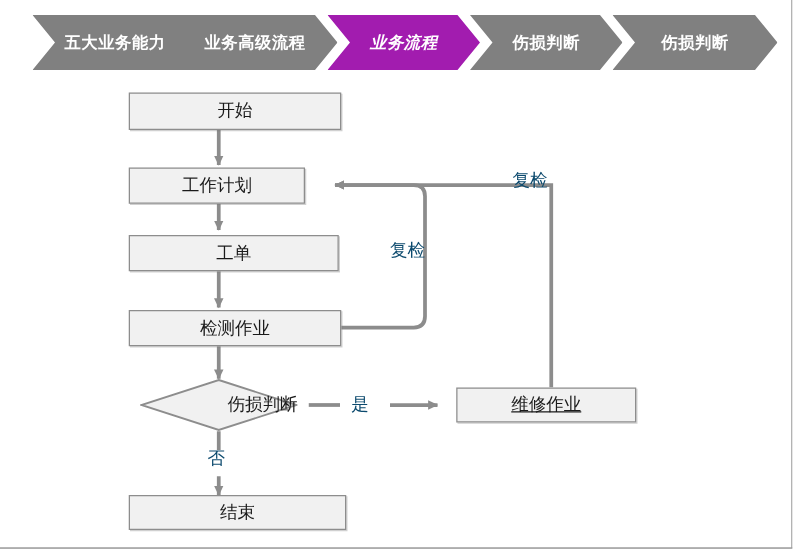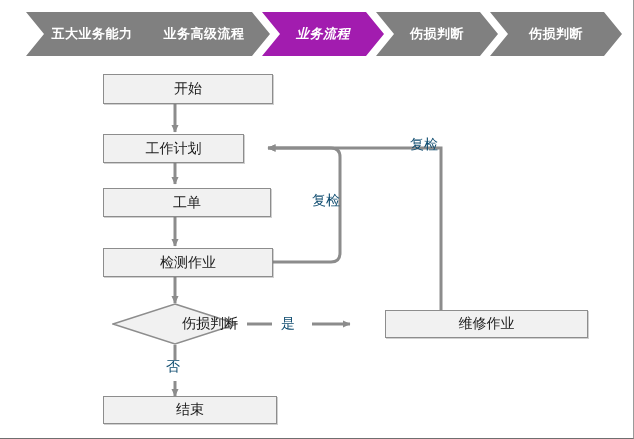--- a/index.html
+++ b/index.html
@@ -162,21 +162,21 @@
     <span>检测作业</span>
   </div>
 
   <div class="diamond-wrap" style="left:112px; top:303px; width:126px; height:42px;">
     <svg class="diamond-shape" viewBox="0 0 126 42" preserveAspectRatio="none">
       <polygon points="63,1 125,21 63,41 1,21" fill="#f1f1f1" stroke="#8d8d8d" stroke-width="1.5"></polygon>
     </svg>
     <span class="diamond-label">伤损判断</span>
   </div>
 
-  <div class="node" style="left:372px; top:310px; width:203px; height:28px;">
+  <div class="node" style="left:352px; top:310px; width:144px; height:28px;text-decoration:underline;">
     <span>维修作业</span>
   </div>
 
   <div class="node" style="left:90px; top:396px; width:174px; height:28px;">
     <span>结束</span>
   </div>
 
   <div class="edge-label" style="left:312px; top:192px;">复检</div>
 
   <div class="edge-label" style="left:410px; top:136px;">复检</div>

